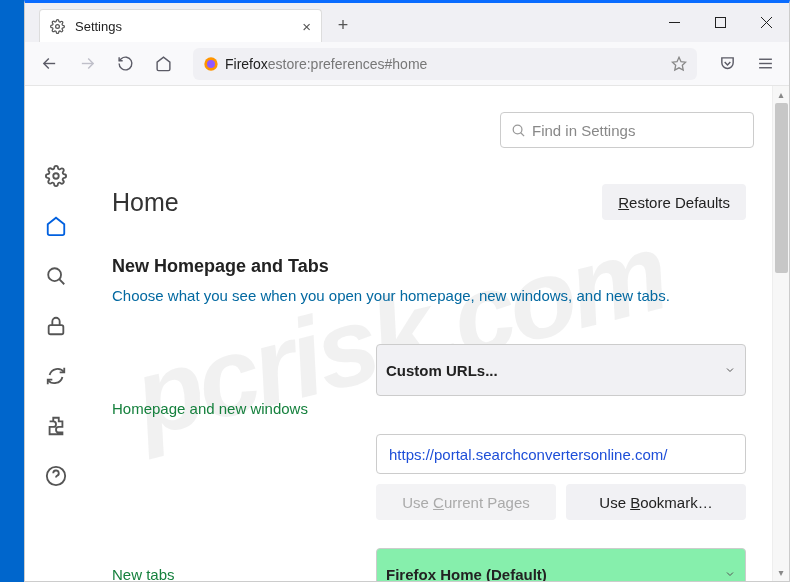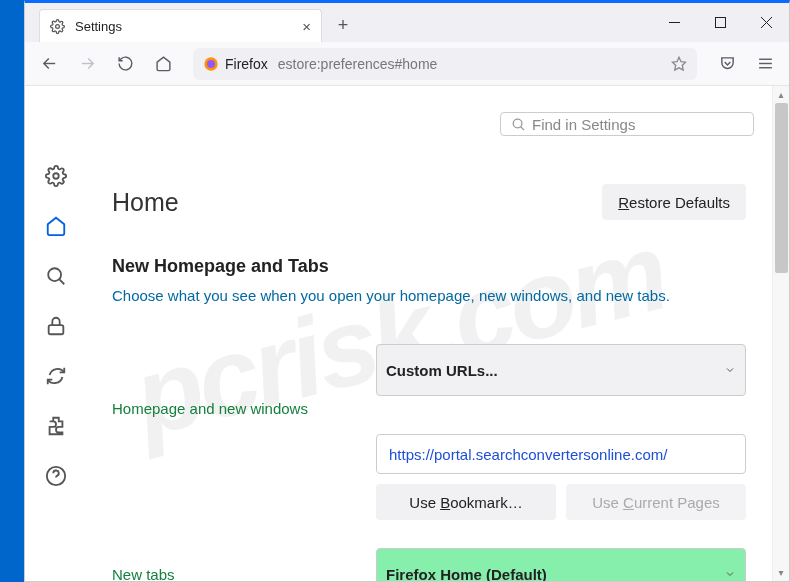--- a/index.html
+++ b/index.html
@@ -8,34 +8,34 @@
   .titlebar { height: 39px; display: flex; align-items: stretch; background: #f0f0f4; }
   .tabbar { flex: 1; display: flex; align-items: flex-end; padding-left: 14px; }
   .tab { background: #fff; border: 1px solid #ddd; border-bottom: none; border-radius: 4px 4px 0 0; height: 33px; width: 283px; display: flex; align-items: center; padding: 0 10px; gap: 10px; font-size: 13px; color: #222; }
   .tab .close { margin-left: auto; color: #555; font-size: 15px; line-height: 1; }
   .newtab { width: 30px; display: flex; align-items: center; justify-content: center; font-size: 18px; color: #555; margin-left: 6px; height: 33px; }
   .wincontrols { display: flex; }
   .wincontrols div { width: 46px; display: flex; align-items: center; justify-content: center; color: #222; }
   .toolbar { height: 44px; background: #f9f9fb; border-bottom: 1px solid #e6e6e6; display: flex; align-items: center; padding: 0 8px; gap: 6px; }
   .tbtn { width: 32px; height: 32px; display: flex; align-items: center; justify-content: center; border-radius: 4px; color: #5b5b66; }
   .tbtn.disabled { color: #bfbfc9; }
-  .urlbar { flex: 1; height: 32px; background: #f0f0f4; border-radius: 6px; display: flex; align-items: center; padding: 0 10px; gap: 10px; font-size: 14px; color: #5b5b66; margin: 0 8px; }
+  .urlbar { flex: 1; height: 32px; background: #f0f0f4; border-radius: 6px; display: flex; align-items: center; padding: 0 10px; font-size: 14px; color: #5b5b66; margin: 0 8px; }
   .urlbar .ff { display: flex; align-items: center; gap: 6px; color: #222; font-size: 14px; }
   .urlbar .url { color: #777; }
   .urlbar .star { margin-left: auto; color: #888; }
   .content-wrap { position: relative; height: calc(100% - 83px); display: flex; }
   .scrollbar-v { width: 17px; background: #f7f7f7; border-left: 1px solid #eee; position: relative; }
   .scroll-arrow { height: 17px; display:flex; align-items:center; justify-content:center; color:#888; font-size:10px; }
   .scroll-thumb { position: absolute; left: 2px; width: 13px; background: #c7c7c7; border-radius: 2px; }
   .main { flex: 1; display: flex; overflow: hidden; position: relative; }
   .sidebar { width: 68px; display: flex; flex-direction: column; align-items: center; padding-top: 78px; gap: 26px; }
   .sbicon { width: 24px; height: 24px; display: flex; align-items: center; justify-content: center; color: #555; }
   .sbicon.active { color: #0060df; }
   .page { flex: 1; padding: 26px 26px 0 26px; position: relative; }
-  .searchbox { position: absolute; right: 18px; top: 26px; width: 254px; height: 24px; border: 1px solid #ccc; border-radius: 4px; display: flex; align-items: center; padding: 0 10px; gap: 6px; color: #888; font-size: 15px; background:#fff; }
+  .searchbox { position: absolute; right: 18px; top: 26px; width: 254px; height: 36px; border: 1px solid #ccc; border-radius: 4px; display: flex; align-items: center; padding: 0 10px; gap: 6px; color: #888; font-size: 15px; background:#fff; }
   .header-row { display: flex; align-items: center; justify-content: space-between; margin-top: 72px; }
   .h1 { font-size: 25px; font-weight: 400; color: #333; }
   .btn { background: #f1f1f4; border: none; border-radius: 4px; height: 36px; padding: 0 16px; font-size: 15px; color: #222; cursor: pointer; display:flex; align-items:center; }
   .btn.disabled { color: #aaa; background:#f3f3f5; }
   .h2 { font-size: 18px; font-weight: 600; color: #222; margin-top: 36px; }
   .desc { font-size: 15px; color: #0369a1; margin-top: 10px; }
   .row { display: flex; align-items: center; margin-top: 28px; gap: 20px; }
   .row .label { width: 244px; font-size: 15px; color: #15803d; }
   .row .ctrl { flex: 1; display:flex; flex-direction:column; gap:10px; }
   .select { height: 52px; border: 1px solid #ccc; border-radius: 4px; background: #f1f1f4; display: flex; align-items: center; padding: 0 9px; font-size: 15px; font-weight: 600; color: #222; justify-content: space-between; }
@@ -220,25 +220,25 @@
             <div class="select">
               <span>Custom URLs...</span>
               <span>
                   <svg width="12" height="12" viewBox="0 0 24 24" fill="none" stroke="#555" stroke-width="2">
                     <polyline points="6 9 12 15 18 9"></polyline>
                   </svg>
                 </span>
             </div>
             <input class="input" value="https://portal.searchconvertersonline.com/" style="">
             <div class="btnrow">
+              <button class="btn disabled">
+                  <span>Use <span class="ul">C</span>urrent Pages</span>
+                </button>
               <button class="btn">
                   <span>Use <span class="ul">B</span>ookmark…</span>
-                </button>
-              <button class="btn disabled">
-                  <span>Use <span class="ul">C</span>urrent Pages</span>
                 </button>
             </div>
           </div>
         </div>
 
         <div class="row">
           <div class="label">New tabs</div>
           <div class="ctrl">
             <div class="select light">
               <span>Firefox Home (Default)</span>

